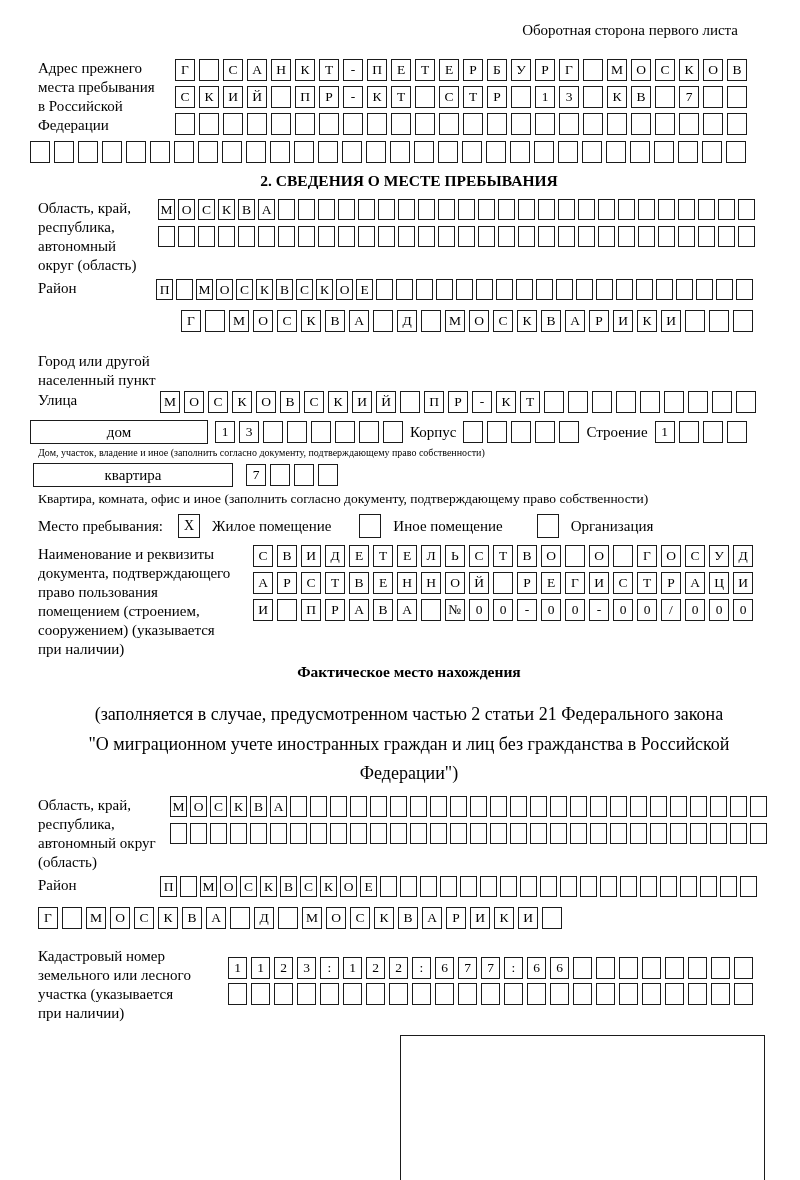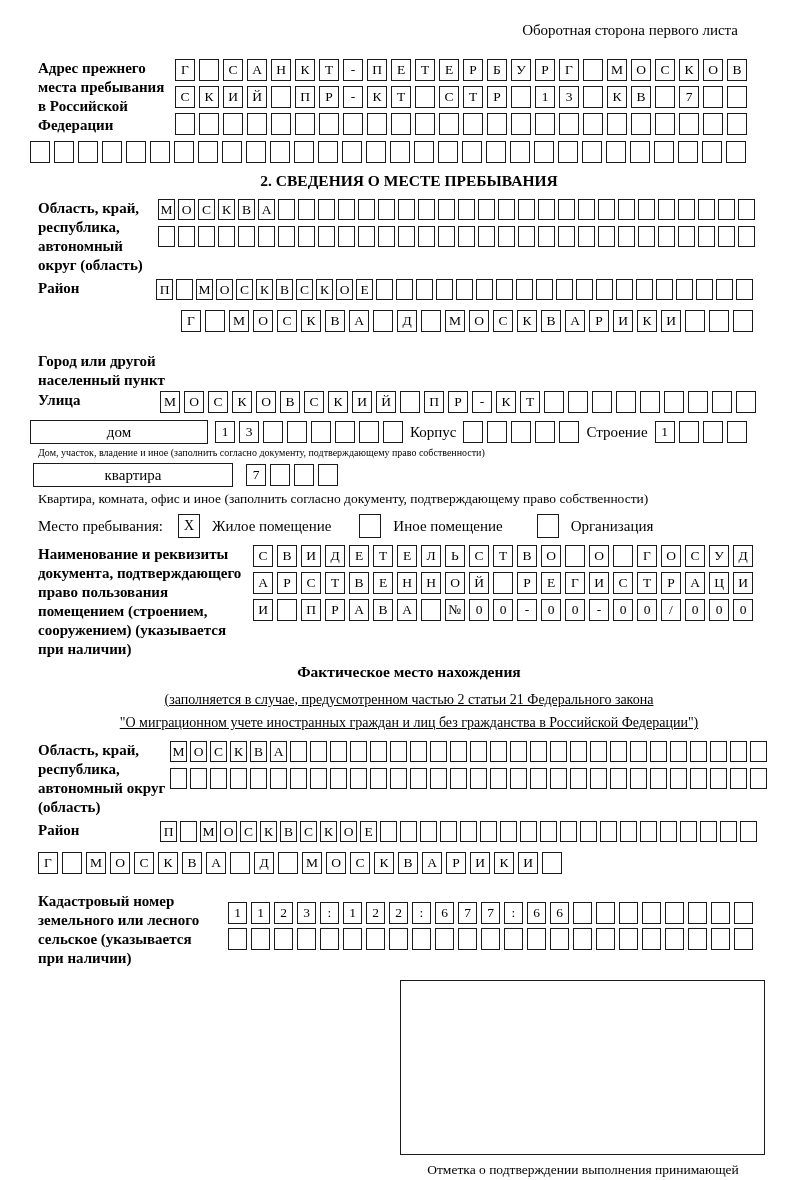--- a/index.html
+++ b/index.html
@@ -1,21 +1,21 @@
 <!DOCTYPE html>
 <html><head>
 <meta charset="utf-8">
 <style>
   html,body{margin:0;padding:0;background:#fff;}
   body{width:800px;height:1180px;font-family:"Liberation Serif","DejaVu Serif",serif;color:#000;overflow:hidden;}
   .page{position:relative;width:800px;height:1180px;padding:0;}
   .header-note{padding-top:22px;padding-right:62px;text-align:right;font-size:15px;}
   .content{padding-left:38px;padding-right:20px;}
   .field{display:flex;align-items:flex-start;}
-  .label{font-size:15px;line-height:19px;flex:none;font-weight:bold;}
+  .label{font-size:15px;line-height:19px;flex:none;}
   .lines{white-space:pre-line;}
   .rows{flex:none;}
   .cellrow{display:flex;}
   .cell{display:inline-flex;align-items:center;justify-content:center;box-sizing:border-box;
         border:1.6px solid #1b1b1b;background:#fff;font-size:13.5px;line-height:1;}
   
   .szA{gap:4px;margin-bottom:5px;}
   .szA .cell{width:20px;height:22px;}
   
   .szB{gap:3px;margin-bottom:5px;}
@@ -467,21 +467,21 @@
             <span class="cell">0</span>
             <span class="cell">/</span>
             <span class="cell">0</span>
             <span class="cell">0</span>
             <span class="cell">0</span>
           </div>
       </div>
     </div>
 
     <div class="sec-title" style="margin-top:4px;">Фактическое место нахождения</div>
-    <div class="caption center lines" style="margin-top:7px;font-size:14px;line-height:1.65;text-decoration:underline;">(заполняется в случае, предусмотренном частью 2 статьи 21 Федерального закона
+    <div class="caption center lines" style="margin-top:19px;font-size:18px;line-height:1.65;">(заполняется в случае, предусмотренном частью 2 статьи 21 Федерального закона
 "О миграционном учете иностранных граждан и лиц без гражданства в Российской Федерации")</div>
 
     <div class="field" style="margin-top:7px;min-height:78px;">
       <div class="label lines" style="width:132px;">Область, край,
 республика,
 автономный округ
 (область)</div>
       <div class="rows">
         <div class="cellrow szB" style="margin-bottom:6px;">
             <span class="cell">М</span>
@@ -609,21 +609,21 @@
           <span class="cell">И</span>
           <span class="cell">К</span>
           <span class="cell">И</span>
           <span class="cell"></span>
         </div>
     </div>
 
     <div class="field" style="margin-top:2px;min-height:76px;">
       <div class="label lines" style="width:190px;">Кадастровый номер
 земельного или лесного
-сельское (указывается
+участка (указывается
 при наличии)</div>
       <div class="rows" style="margin-top:10px;">
         <div class="cellrow szC">
             <span class="cell">1</span>
             <span class="cell">1</span>
             <span class="cell">2</span>
             <span class="cell">3</span>
             <span class="cell">:</span>
             <span class="cell">1</span>
             <span class="cell">2</span>

